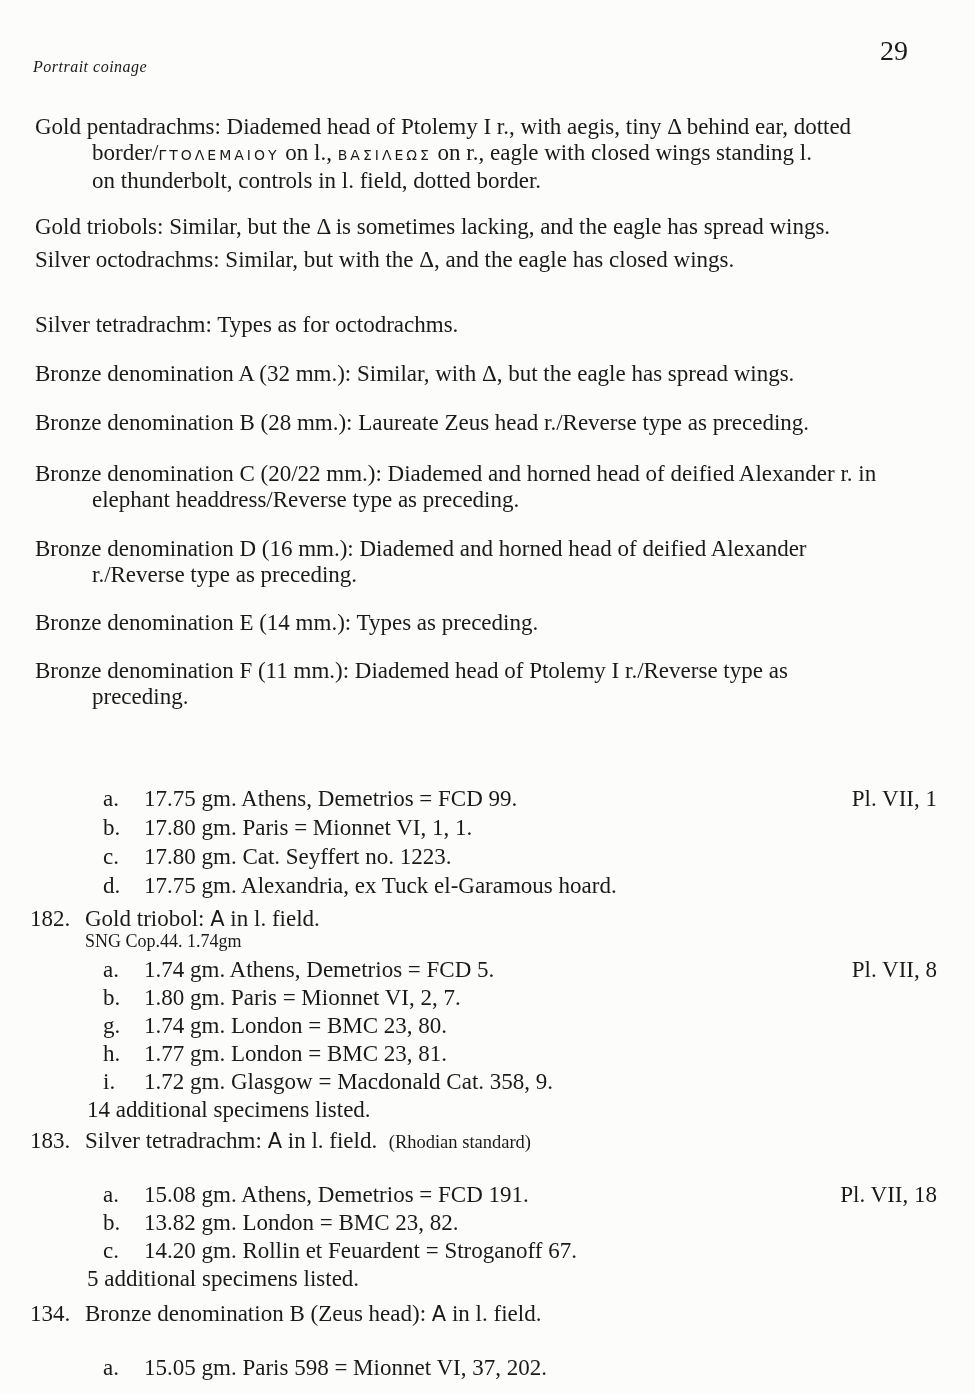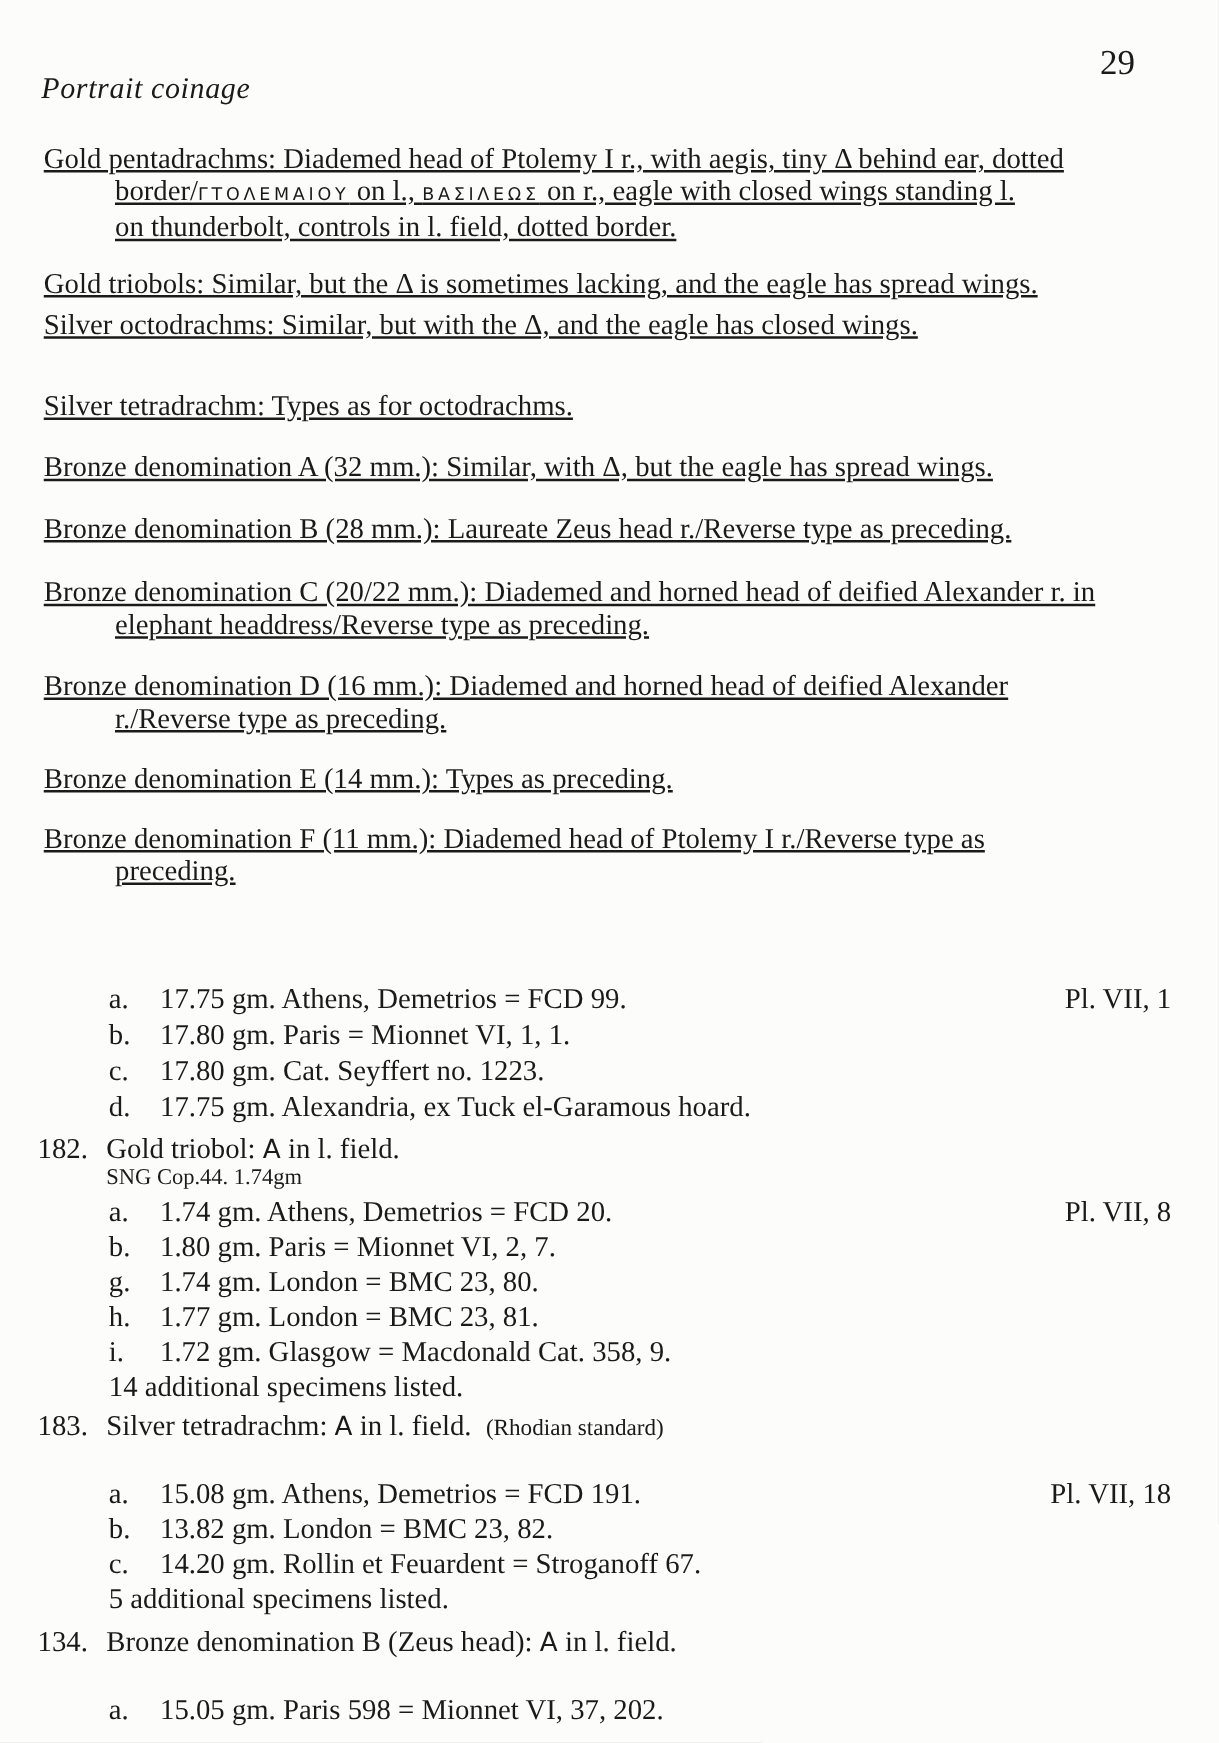--- a/index.html
+++ b/index.html
@@ -6,29 +6,29 @@
   .page {
     position: relative;
     width: 975px;
     height: 1394px;
     margin: 0 auto;
     background: #fcfcfa;
     color: #1a1a1a;
     font-family: "Liberation Serif", serif;
     overflow: hidden;
   }
-  .line { white-space: nowrap; text-decoration: underline; }
+  .line { white-space: nowrap; }
 
   .page-number {
     position: absolute; top: 35px; left: 880px;
     font-size: 28px;
   }
   .section-heading {
     position: absolute; top: 58px; left: 33px;
-    font-size: 24px; font-style: italic;
+    font-size: 16px; font-style: italic;
     letter-spacing: 0.5px;
   }
 
   .desc {
     position: absolute; left: 35px;
     font-size: 23px; line-height: 26px;
   }
   .desc .cont { padding-left: 57px; }
 
   .gk {
@@ -51,21 +51,21 @@
     position: absolute; left: 85px;
     font-size: 18px; white-space: nowrap;
   }
 
   .items {
     position: absolute; left: 87px; right: 38px;
     font-size: 23px;
   }
   .lh29 { line-height: 29px; }
   .lh28 { line-height: 28px; }
-  .item-row { position: relative; white-space: nowrap; }
+  .item-row { position: relative; white-space: nowrap; margin-left: 16px; }
   .letter { display: inline-block; width: 41px; }
   .plate { position: absolute; right: 0; top: 0; }
   .footer-note { white-space: nowrap; }
 </style>
 </head>
 <body>
 
 <div class="page">
 
   <div class="page-number">29</div>
@@ -131,21 +131,21 @@
       <span class="letter">d.</span><span>17.75 gm. Alexandria, ex Tuck el-Garamous hoard.</span>
     </div>
   </div>
 
   <div class="entry-heading" style="top:906px">
     <span class="entry-num">182.</span><span>Gold triobol: </span><span class="alpha">Α</span><span> in l. field.</span>
   </div>
   <div class="annotation" style="top:931px">SNG Cop.44. 1.74gm</div>
   <div class="items lh28" style="top:956px">
     <div class="item-row">
-      <span class="letter">a.</span><span>1.74 gm. Athens, Demetrios = FCD 20.</span>
+      <span class="letter">a.</span><span>1.74 gm. Athens, Demetrios = FCD 5.</span>
       <span class="plate">Pl. VII, 8</span>
     </div>
     <div class="item-row">
       <span class="letter">b.</span><span>1.80 gm. Paris = Mionnet VI, 2, 7.</span>
     </div>
     <div class="item-row">
       <span class="letter">g.</span><span>1.74 gm. London = BMC 23, 80.</span>
     </div>
     <div class="item-row">
       <span class="letter">h.</span><span>1.77 gm. London = BMC 23, 81.</span>

